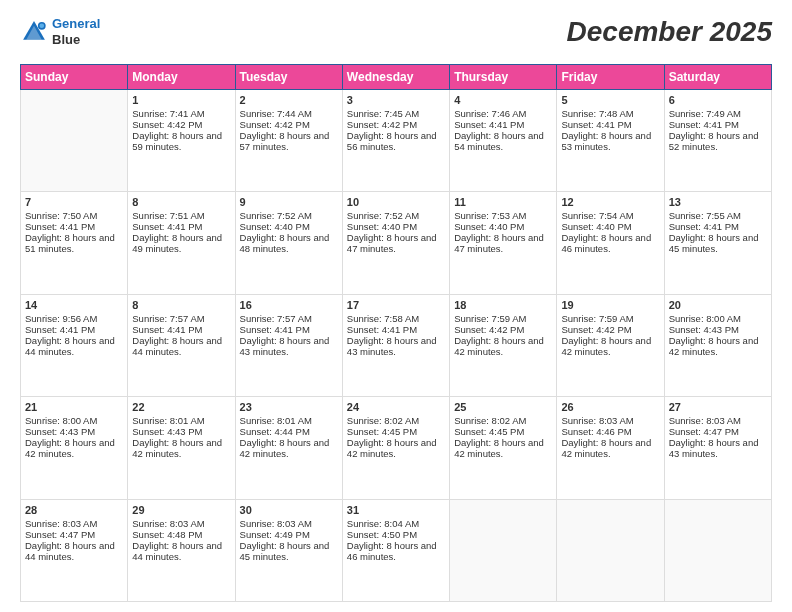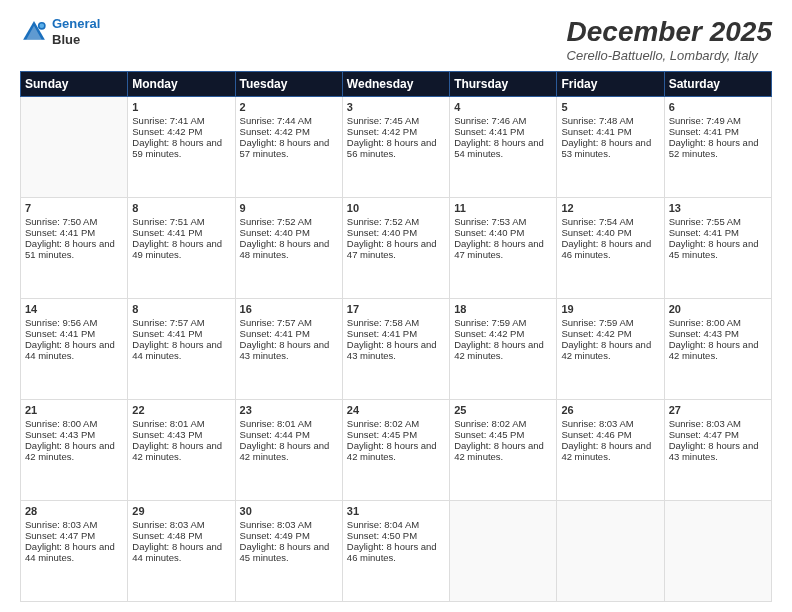--- a/index.html
+++ b/index.html
@@ -14,21 +14,21 @@
       width: 792px;
       height: 612px;
       padding: 16px 20px 10px 20px;
       display: flex;
       flex-direction: column;
     }
     .header {
       display: flex;
       justify-content: space-between;
       align-items: flex-start;
-      margin-bottom: 8px;
+      margin-bottom: 16px;
     }
     .logo {
       display: flex;
       align-items: center;
       gap: 4px;
     }
     .logo-text {
       font-size: 13px;
       font-weight: bold;
       color: #333;
@@ -52,21 +52,21 @@
       font-size: 13px;
       color: #555;
     }
     .calendar {
       width: 100%;
       border-collapse: collapse;
       flex: 1;
       table-layout: fixed;
     }
     .calendar th {
-      background-color: #0f172a;
+      background-color: #ec4899;
       color: #fff;
       font-size: 12px;
       font-weight: bold;
       padding: 5px 4px;
       text-align: left;
       border: 1px solid #2a5a99;
     }
     .calendar td {
       border: 1px solid #ddd;
       vertical-align: top;
@@ -99,21 +99,20 @@
         <circle cx="28" cy="10" r="5" fill="#1a6fbd"></circle>
         <circle cx="28" cy="10" r="3" fill="#5aafea"></circle>
       </svg>
       <div class="logo-text">
         <span class="logo-blue">General</span><br>
         <span>Blue</span>
       </div>
     </div>
     <div class="title-area">
       <div class="month-title">December 2025</div>
-      <div class="location">Cerello-Battuello, Lombardy, Italy</div>
     </div>
   </div>
 
   <table class="calendar">
     <thead>
       <tr>
         <th>Sunday</th>
         <th>Monday</th>
         <th>Tuesday</th>
         <th>Wednesday</th>

